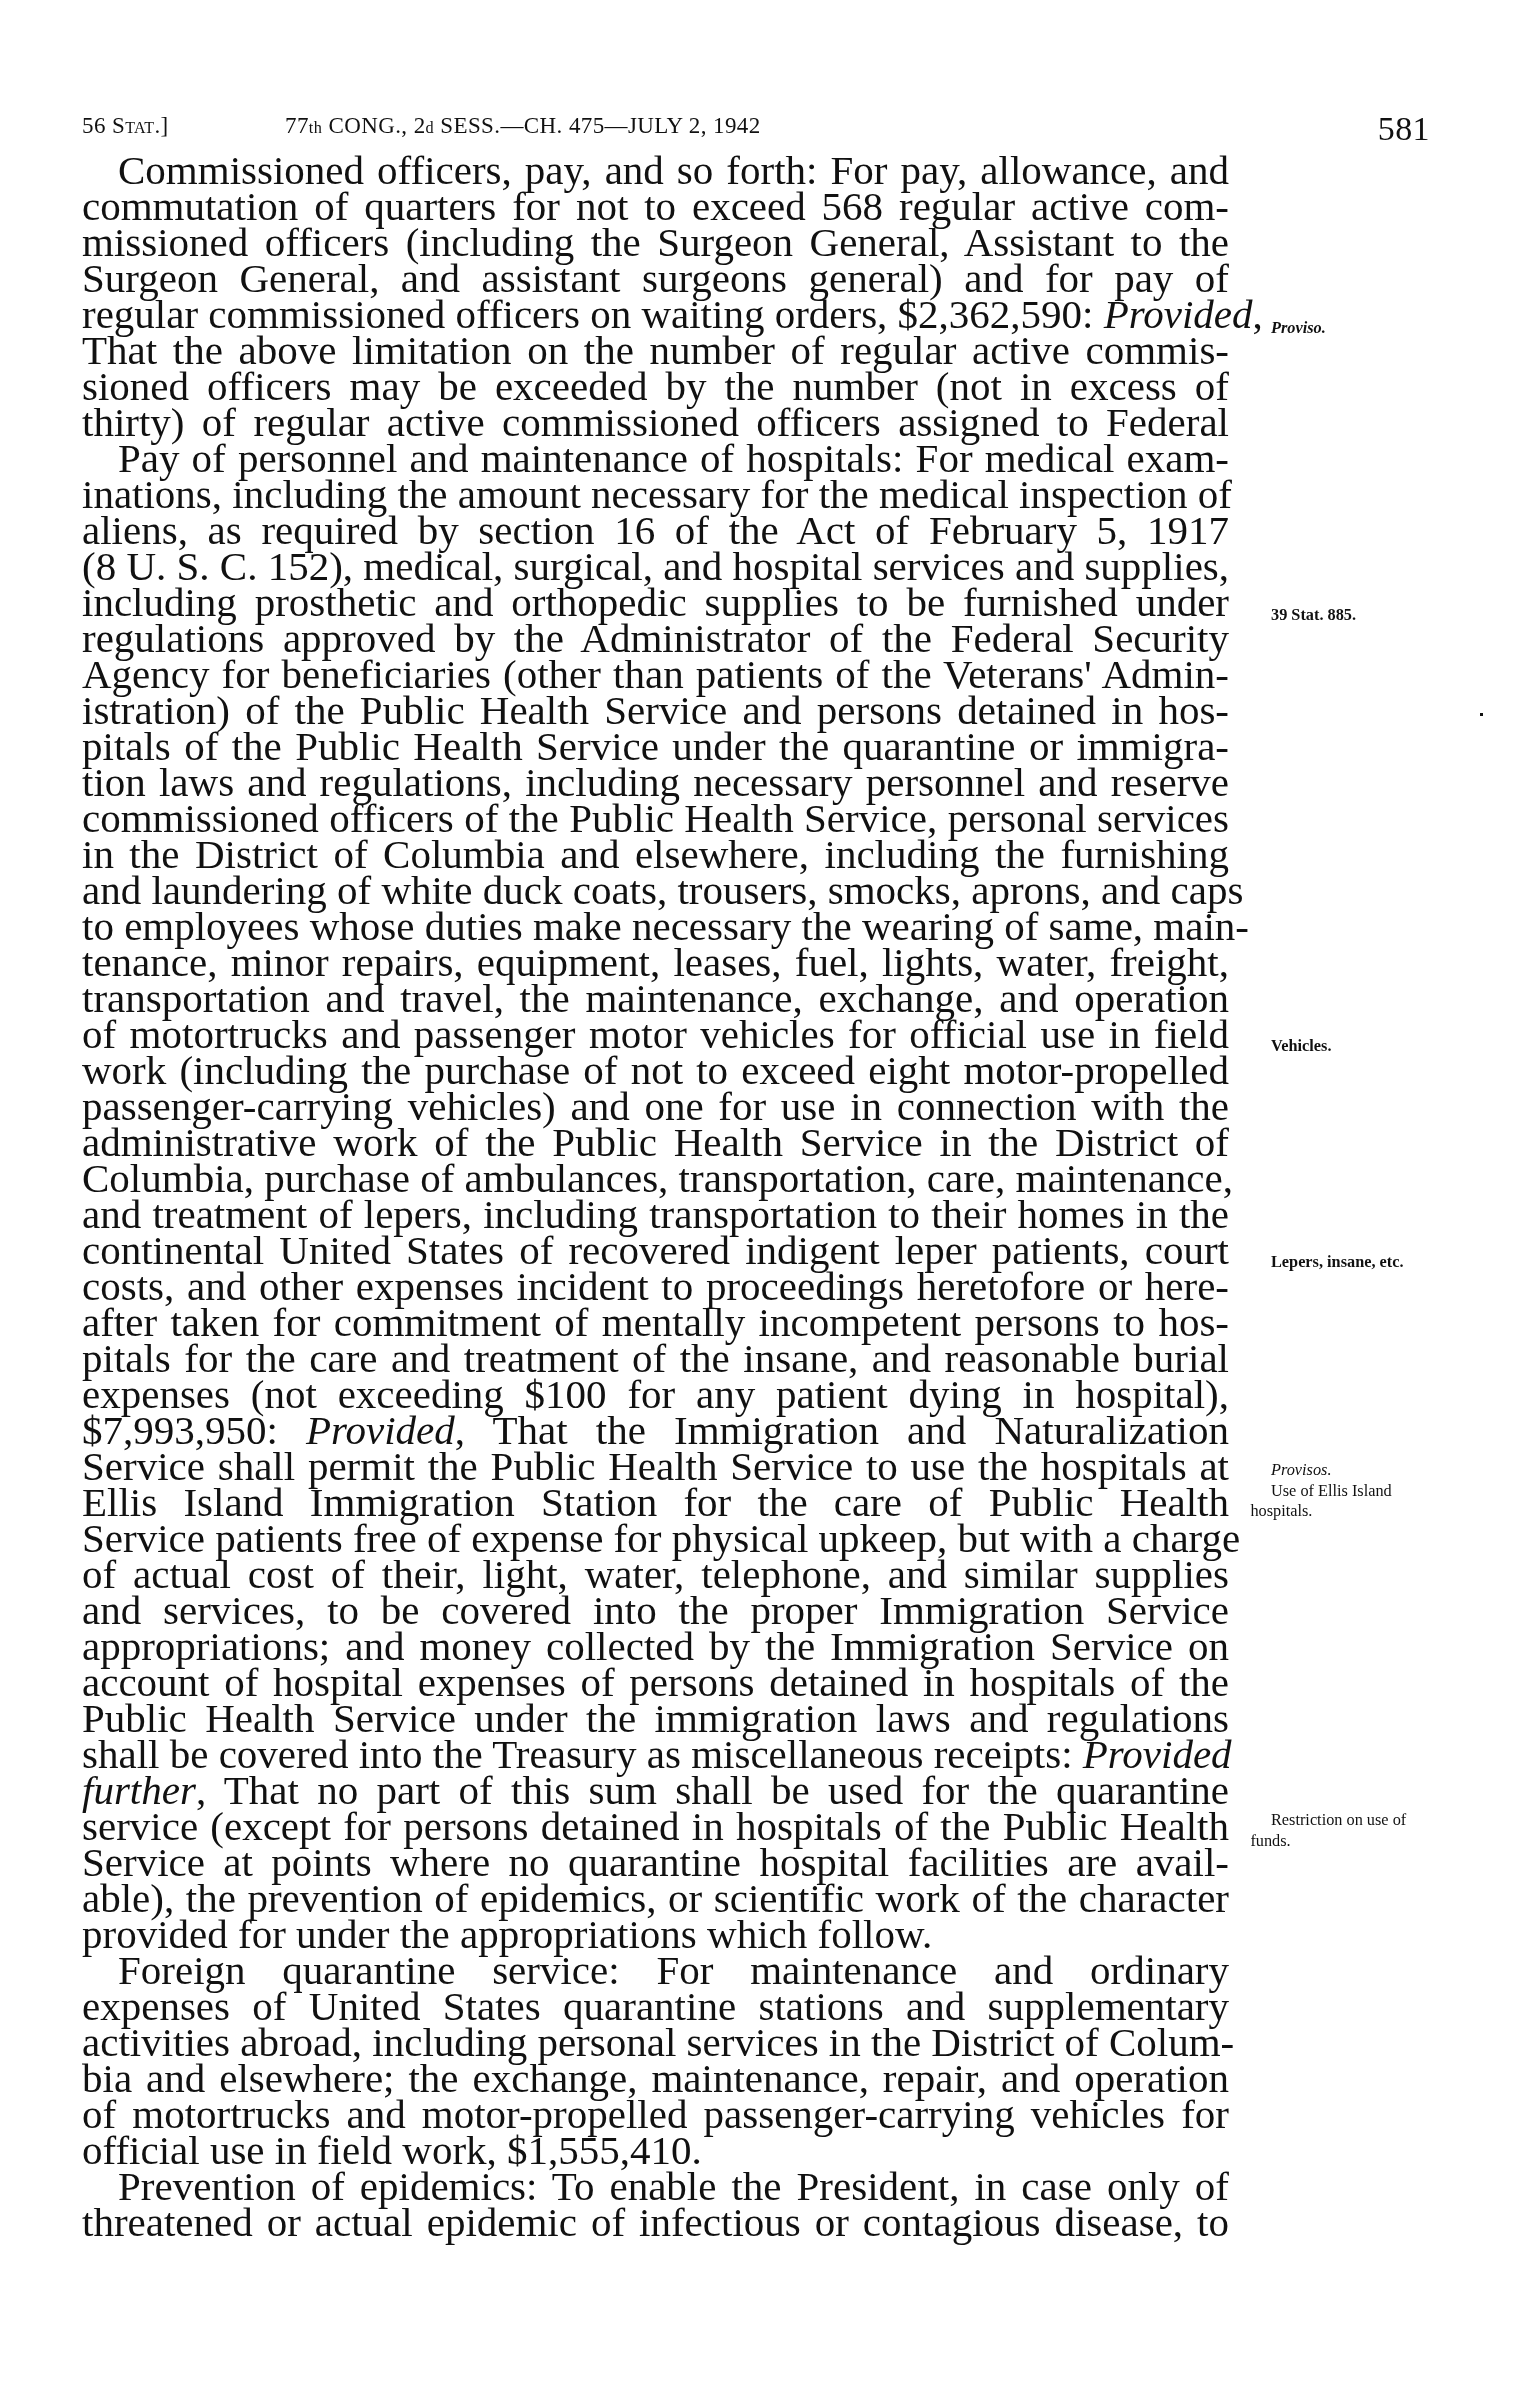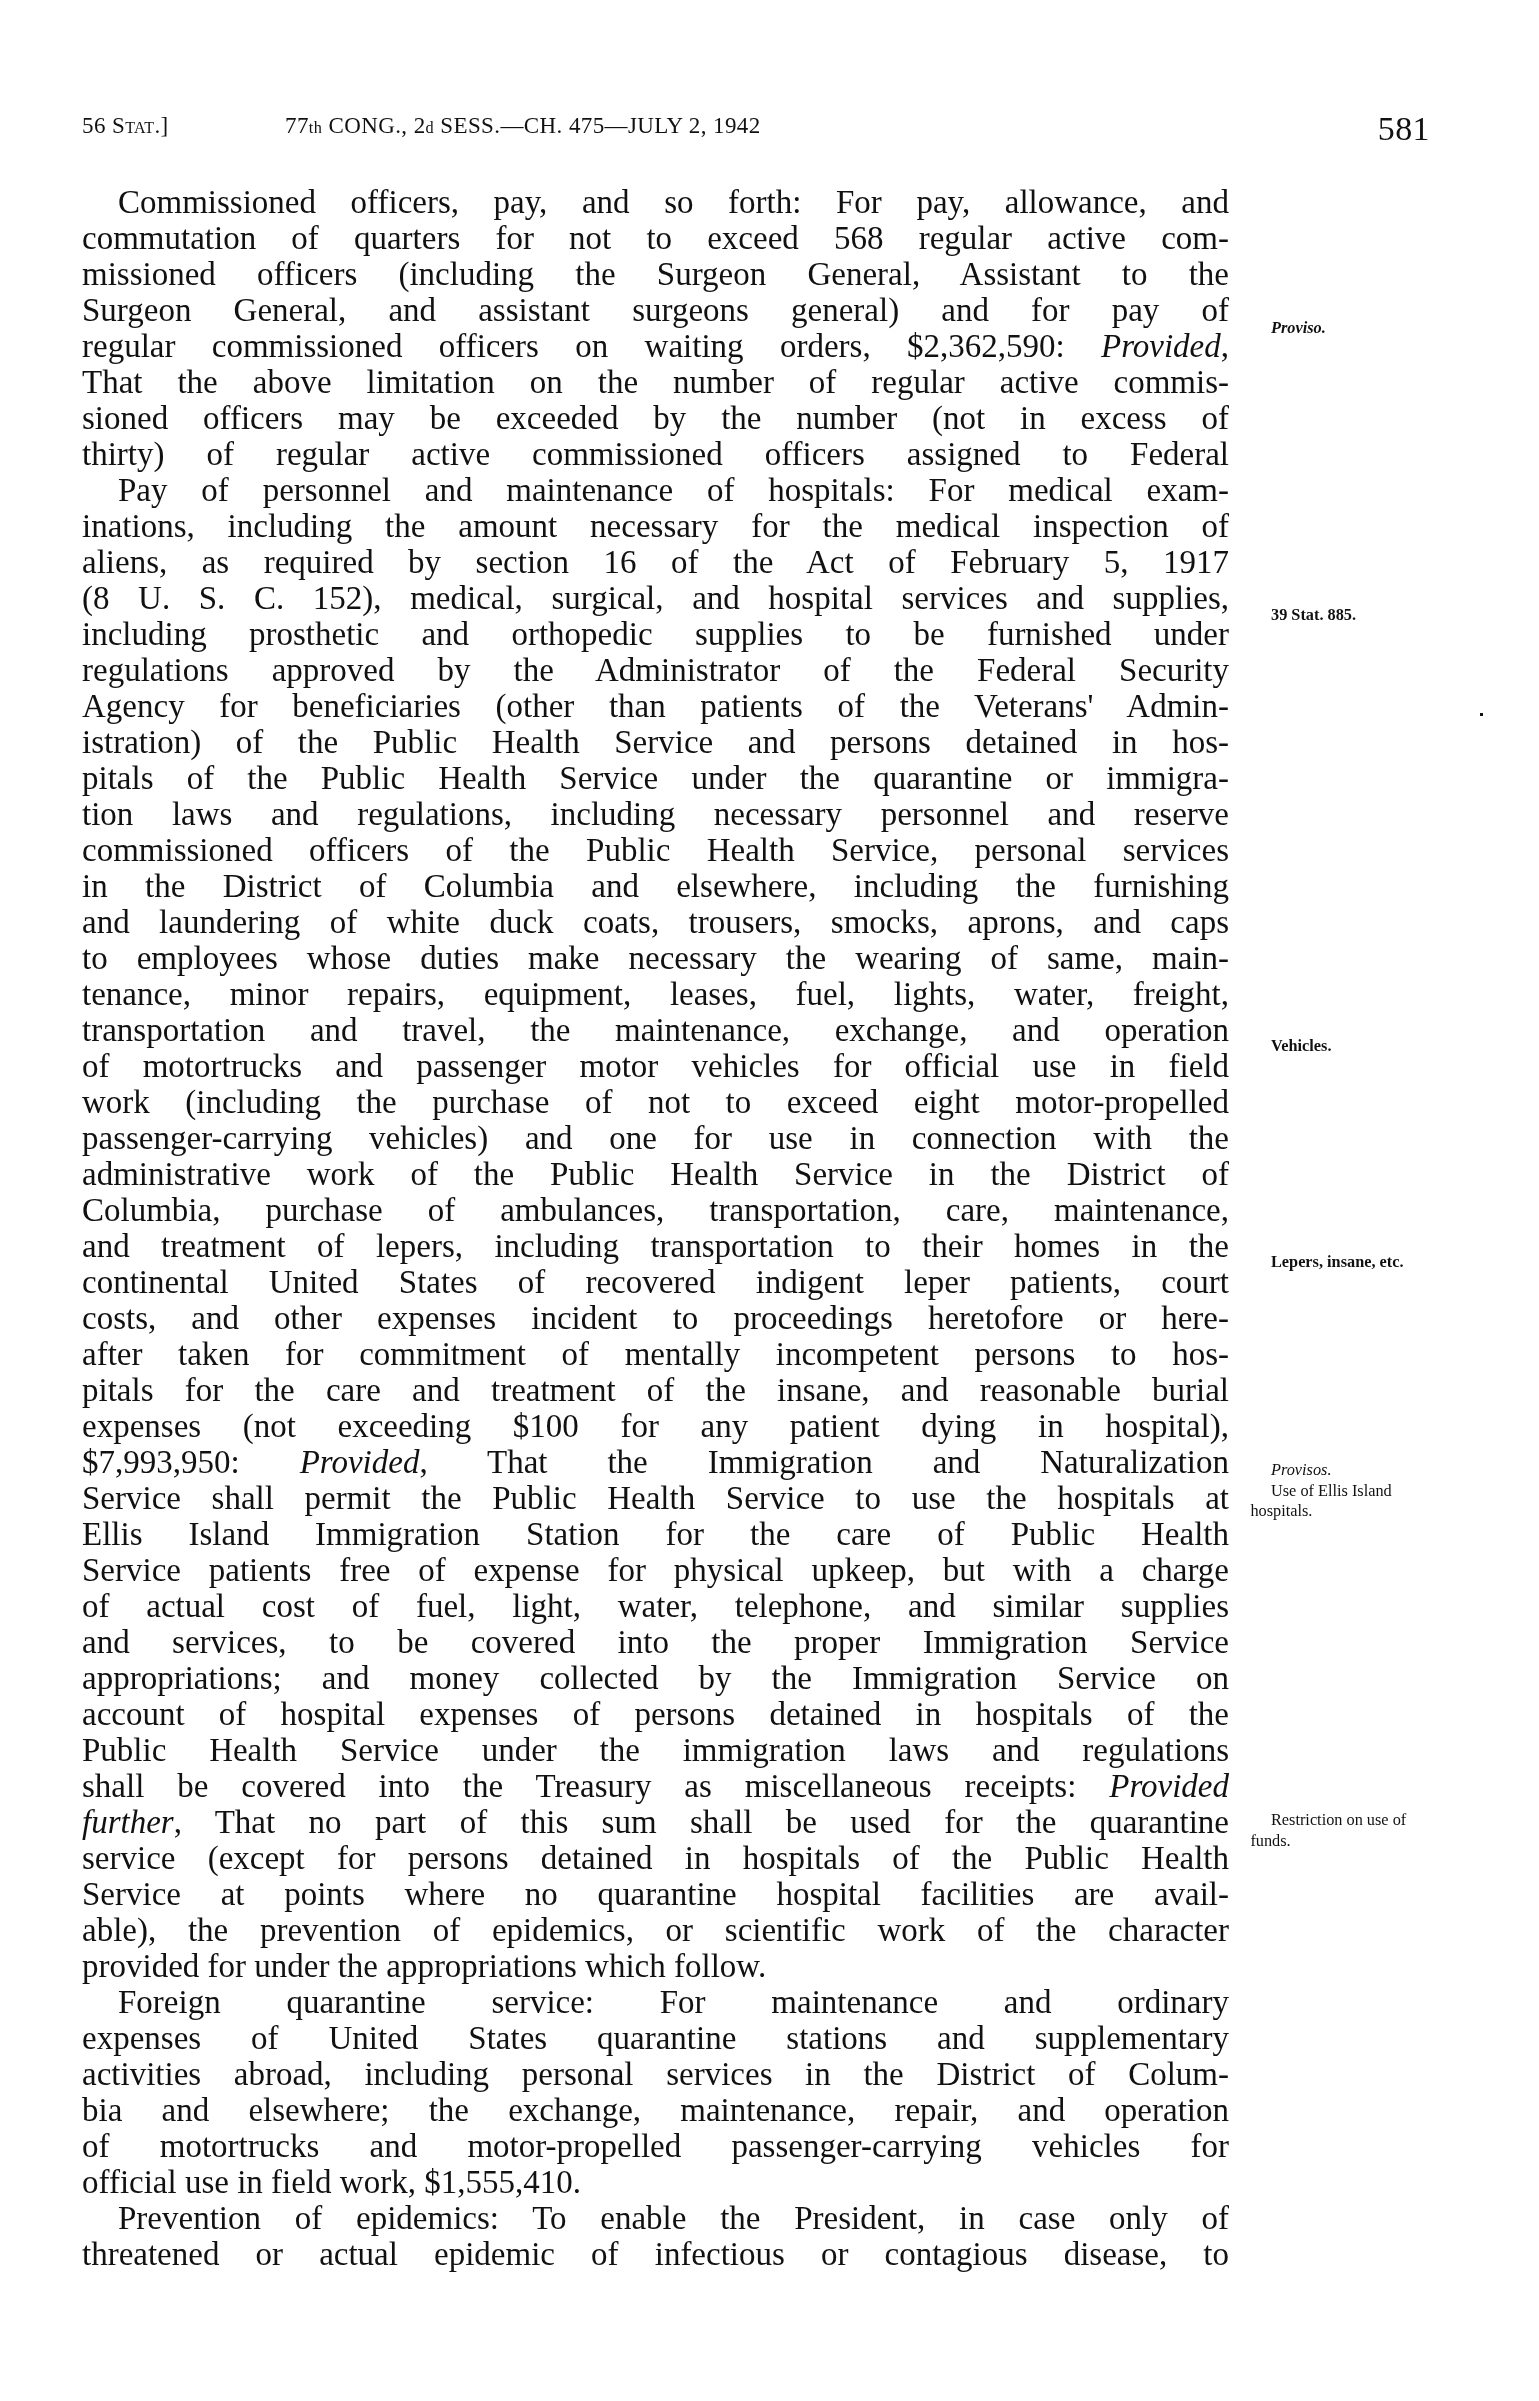--- a/index.html
+++ b/index.html
@@ -4,21 +4,21 @@
 <style>
   html, body { margin: 0; padding: 0; background: #ffffff; }
   body { width: 1539px; height: 2401px; position: relative; overflow: hidden; color: #111; font-family: "Liberation Serif", "DejaVu Serif", serif; }
   .page { position: absolute; left: 0; top: 0; width: 1539px; height: 2401px; background: #fff; border-radius: 16px; }
   .running-head { position: absolute; top: 110px; left: 82px; width: 1348px; height: 38px; font-size: 23px; letter-spacing: 0.4px; }
   .rh-left { position: absolute; left: 0; top: 3.4px; font-size: 23px; }
   .rh-left .sc { font-variant: small-caps; }
   .rh-center { position: absolute; left: 203px; top: 3.4px; font-size: 23px; }
   .rh-center .sc { font-size: 16.3px; }
   .rh-page { position: absolute; right: 0; top: 0; font-size: 34px; }
-  .body-col { position: absolute; left: 82px; top: 184px; width: 1147px; font-size: 33px; line-height: 36px; }
+  .body-col { position: absolute; left: 82px; top: 152px; width: 1147px; font-size: 41px; line-height: 36px; }
   .line { display: block; height: 36px; white-space: nowrap; text-align: justify; text-align-last: justify; }
   .line.last { text-align-last: left; }
   .line.indent { padding-left: 36px; }
   .line em { }
   .margin-note { position: absolute; left: 1271px; font-size: 16.3px; font-weight: bold; line-height: 20.6px; white-space: nowrap; }
   .margin-note .it { font-style: italic; }
   .margin-note .hang { display: block; margin-left: -20.6px; }
   .speck { position: absolute; left: 1480px; top: 713px; width: 3.4px; height: 3.4px; background: #111; }
 </style>
 </head>
@@ -65,21 +65,21 @@
       <span class="line">and treatment of lepers, including transportation to their homes in the</span>
       <span class="line">continental United States of recovered indigent leper patients, court</span>
       <span class="line">costs, and other expenses incident to proceedings heretofore or here-</span>
       <span class="line">after taken for commitment of mentally incompetent persons to hos-</span>
       <span class="line">pitals for the care and treatment of the insane, and reasonable burial</span>
       <span class="line">expenses (not exceeding $100 for any patient dying in hospital),</span>
       <span class="line"><span>$7,993,950: </span><em>Provided</em><span>, That the Immigration and Naturalization</span></span>
       <span class="line">Service shall permit the Public Health Service to use the hospitals at</span>
       <span class="line">Ellis Island Immigration Station for the care of Public Health</span>
       <span class="line">Service patients free of expense for physical upkeep, but with a charge</span>
-      <span class="line">of actual cost of fuel, light, water, telephone, and similar supplies</span>
+      <span class="line">of actual cost of their, light, water, telephone, and similar supplies</span>
       <span class="line">and services, to be covered into the proper Immigration Service</span>
       <span class="line">appropriations; and money collected by the Immigration Service on</span>
       <span class="line">account of hospital expenses of persons detained in hospitals of the</span>
       <span class="line">Public Health Service under the immigration laws and regulations</span>
       <span class="line"><span>shall be covered into the Treasury as miscellaneous receipts: </span><em>Provided</em><span></span></span>
       <span class="line"><span></span><em>further</em><span>, That no part of this sum shall be used for the quarantine</span></span>
       <span class="line">service (except for persons detained in hospitals of the Public Health</span>
       <span class="line">Service at points where no quarantine hospital facilities are avail-</span>
       <span class="line">able), the prevention of epidemics, or scientific work of the character</span>
       <span class="line last">provided for under the appropriations which follow.</span>

